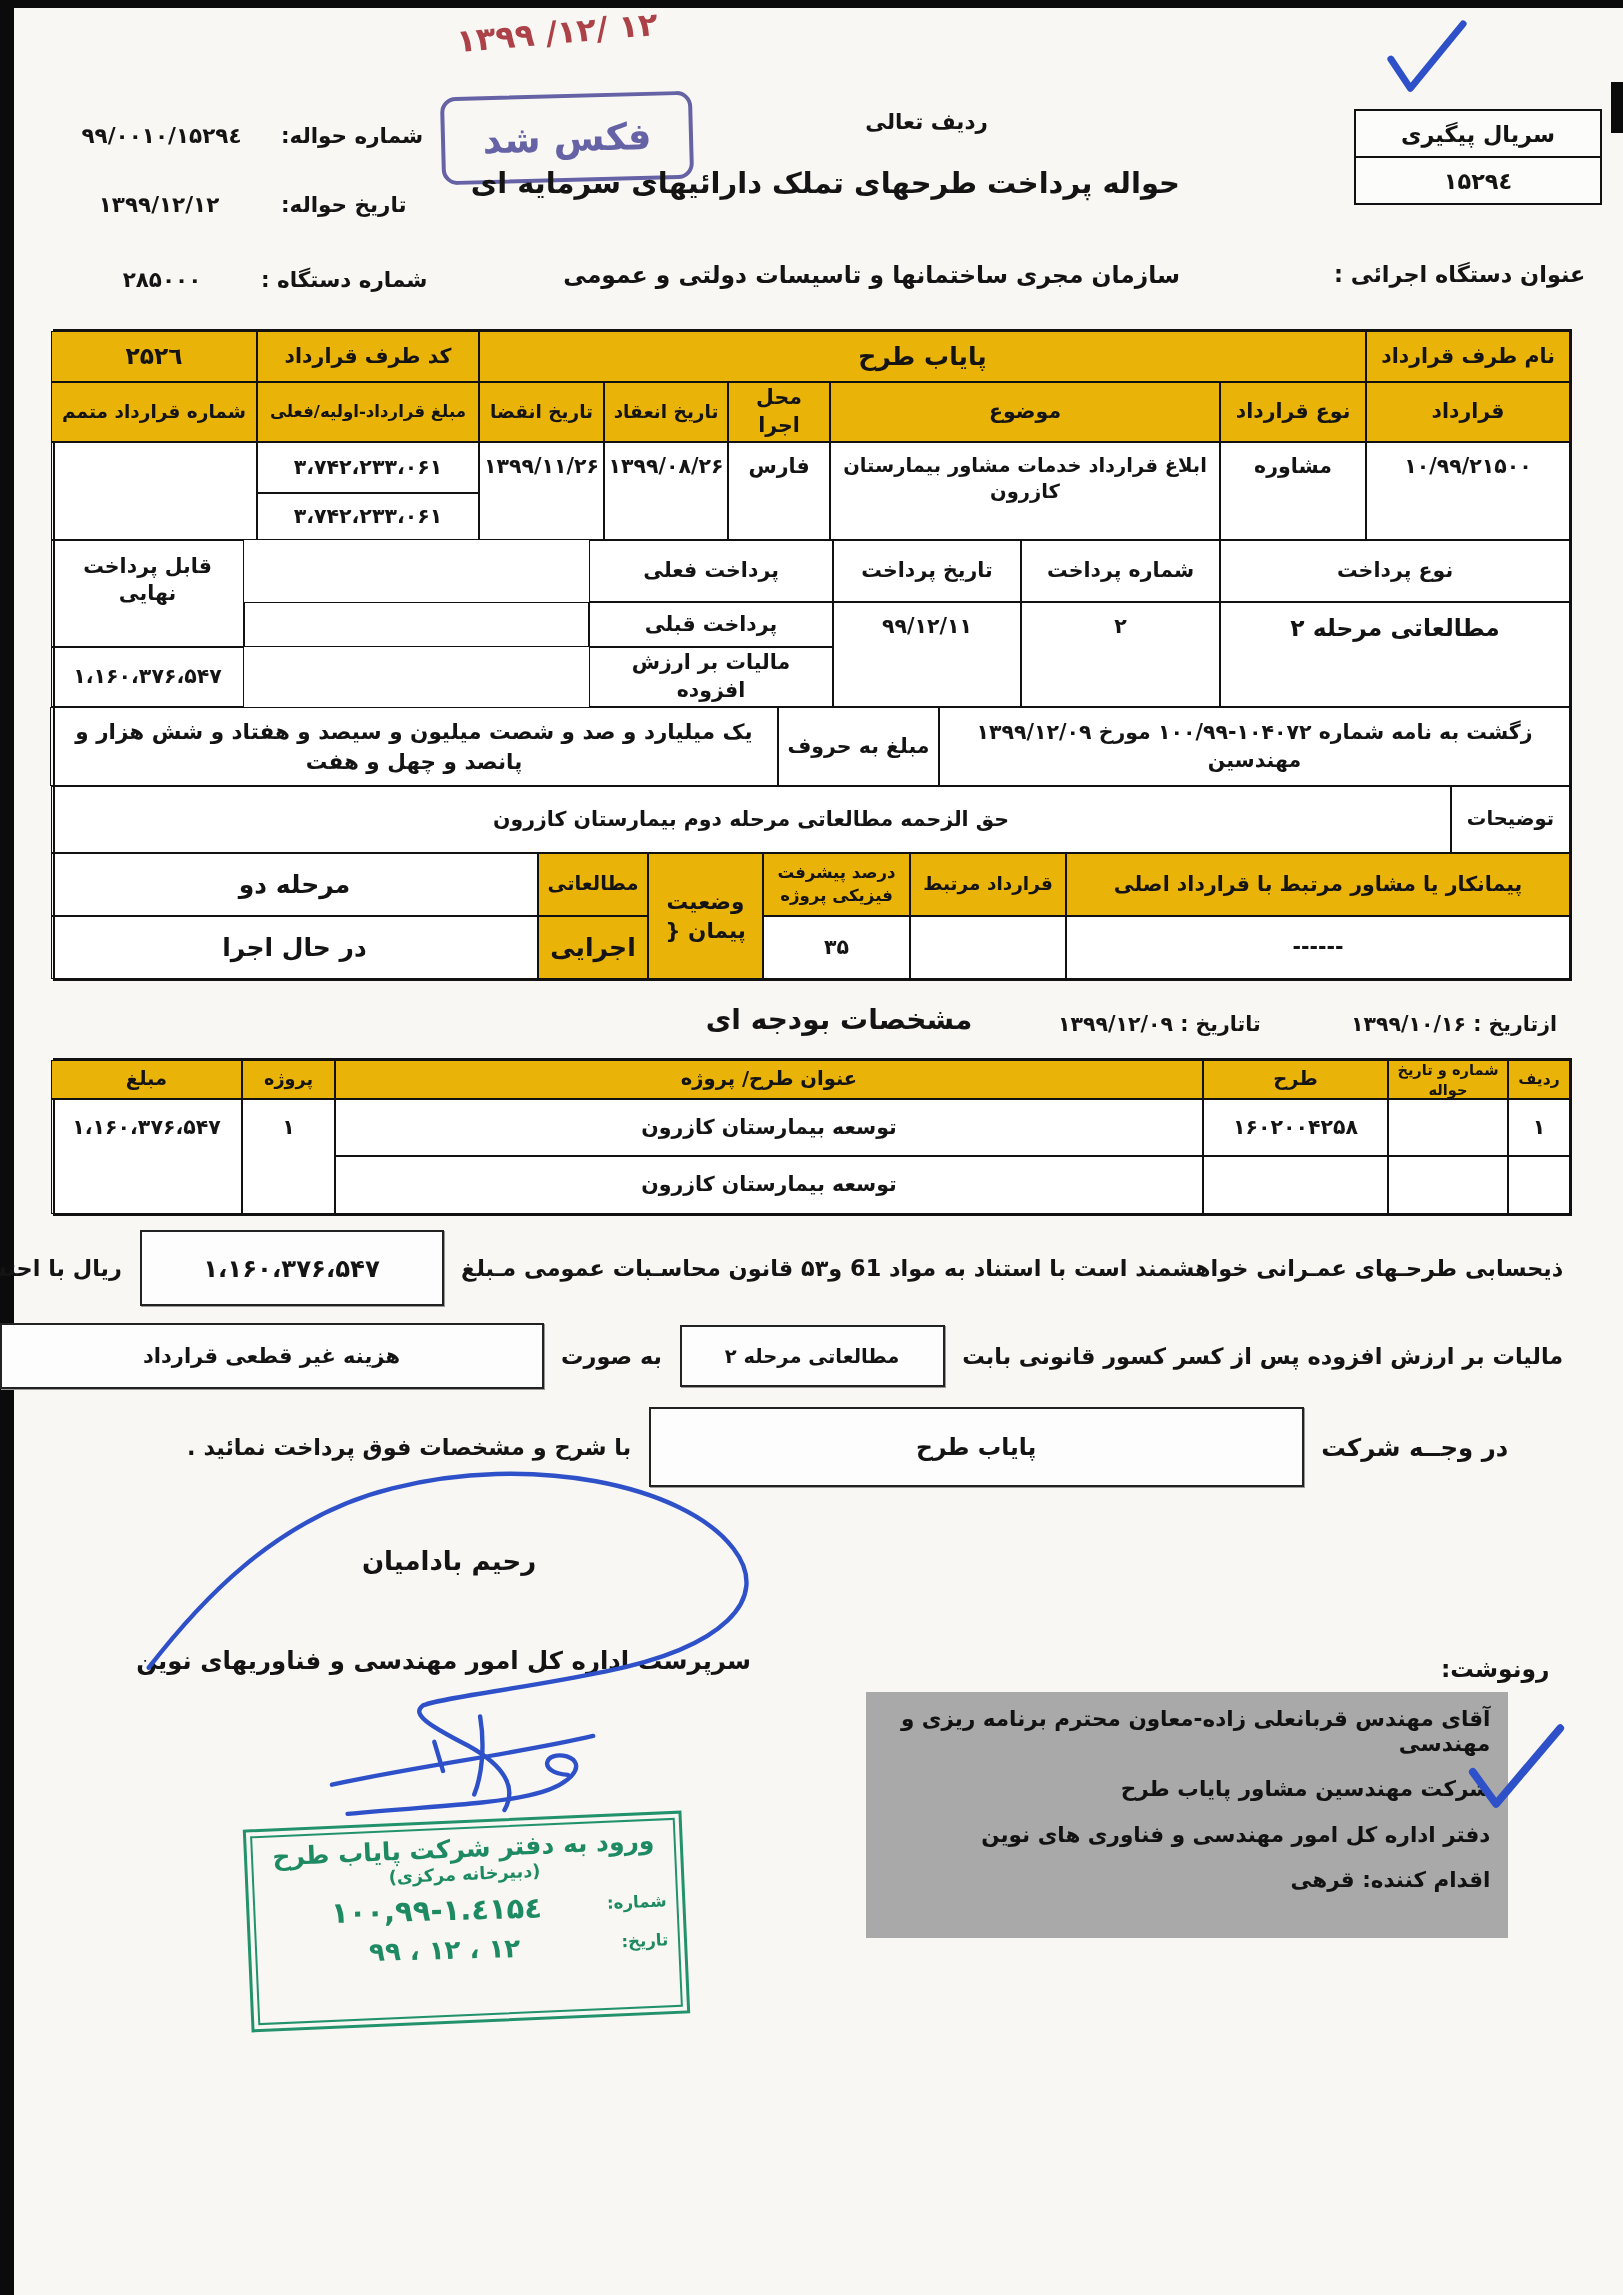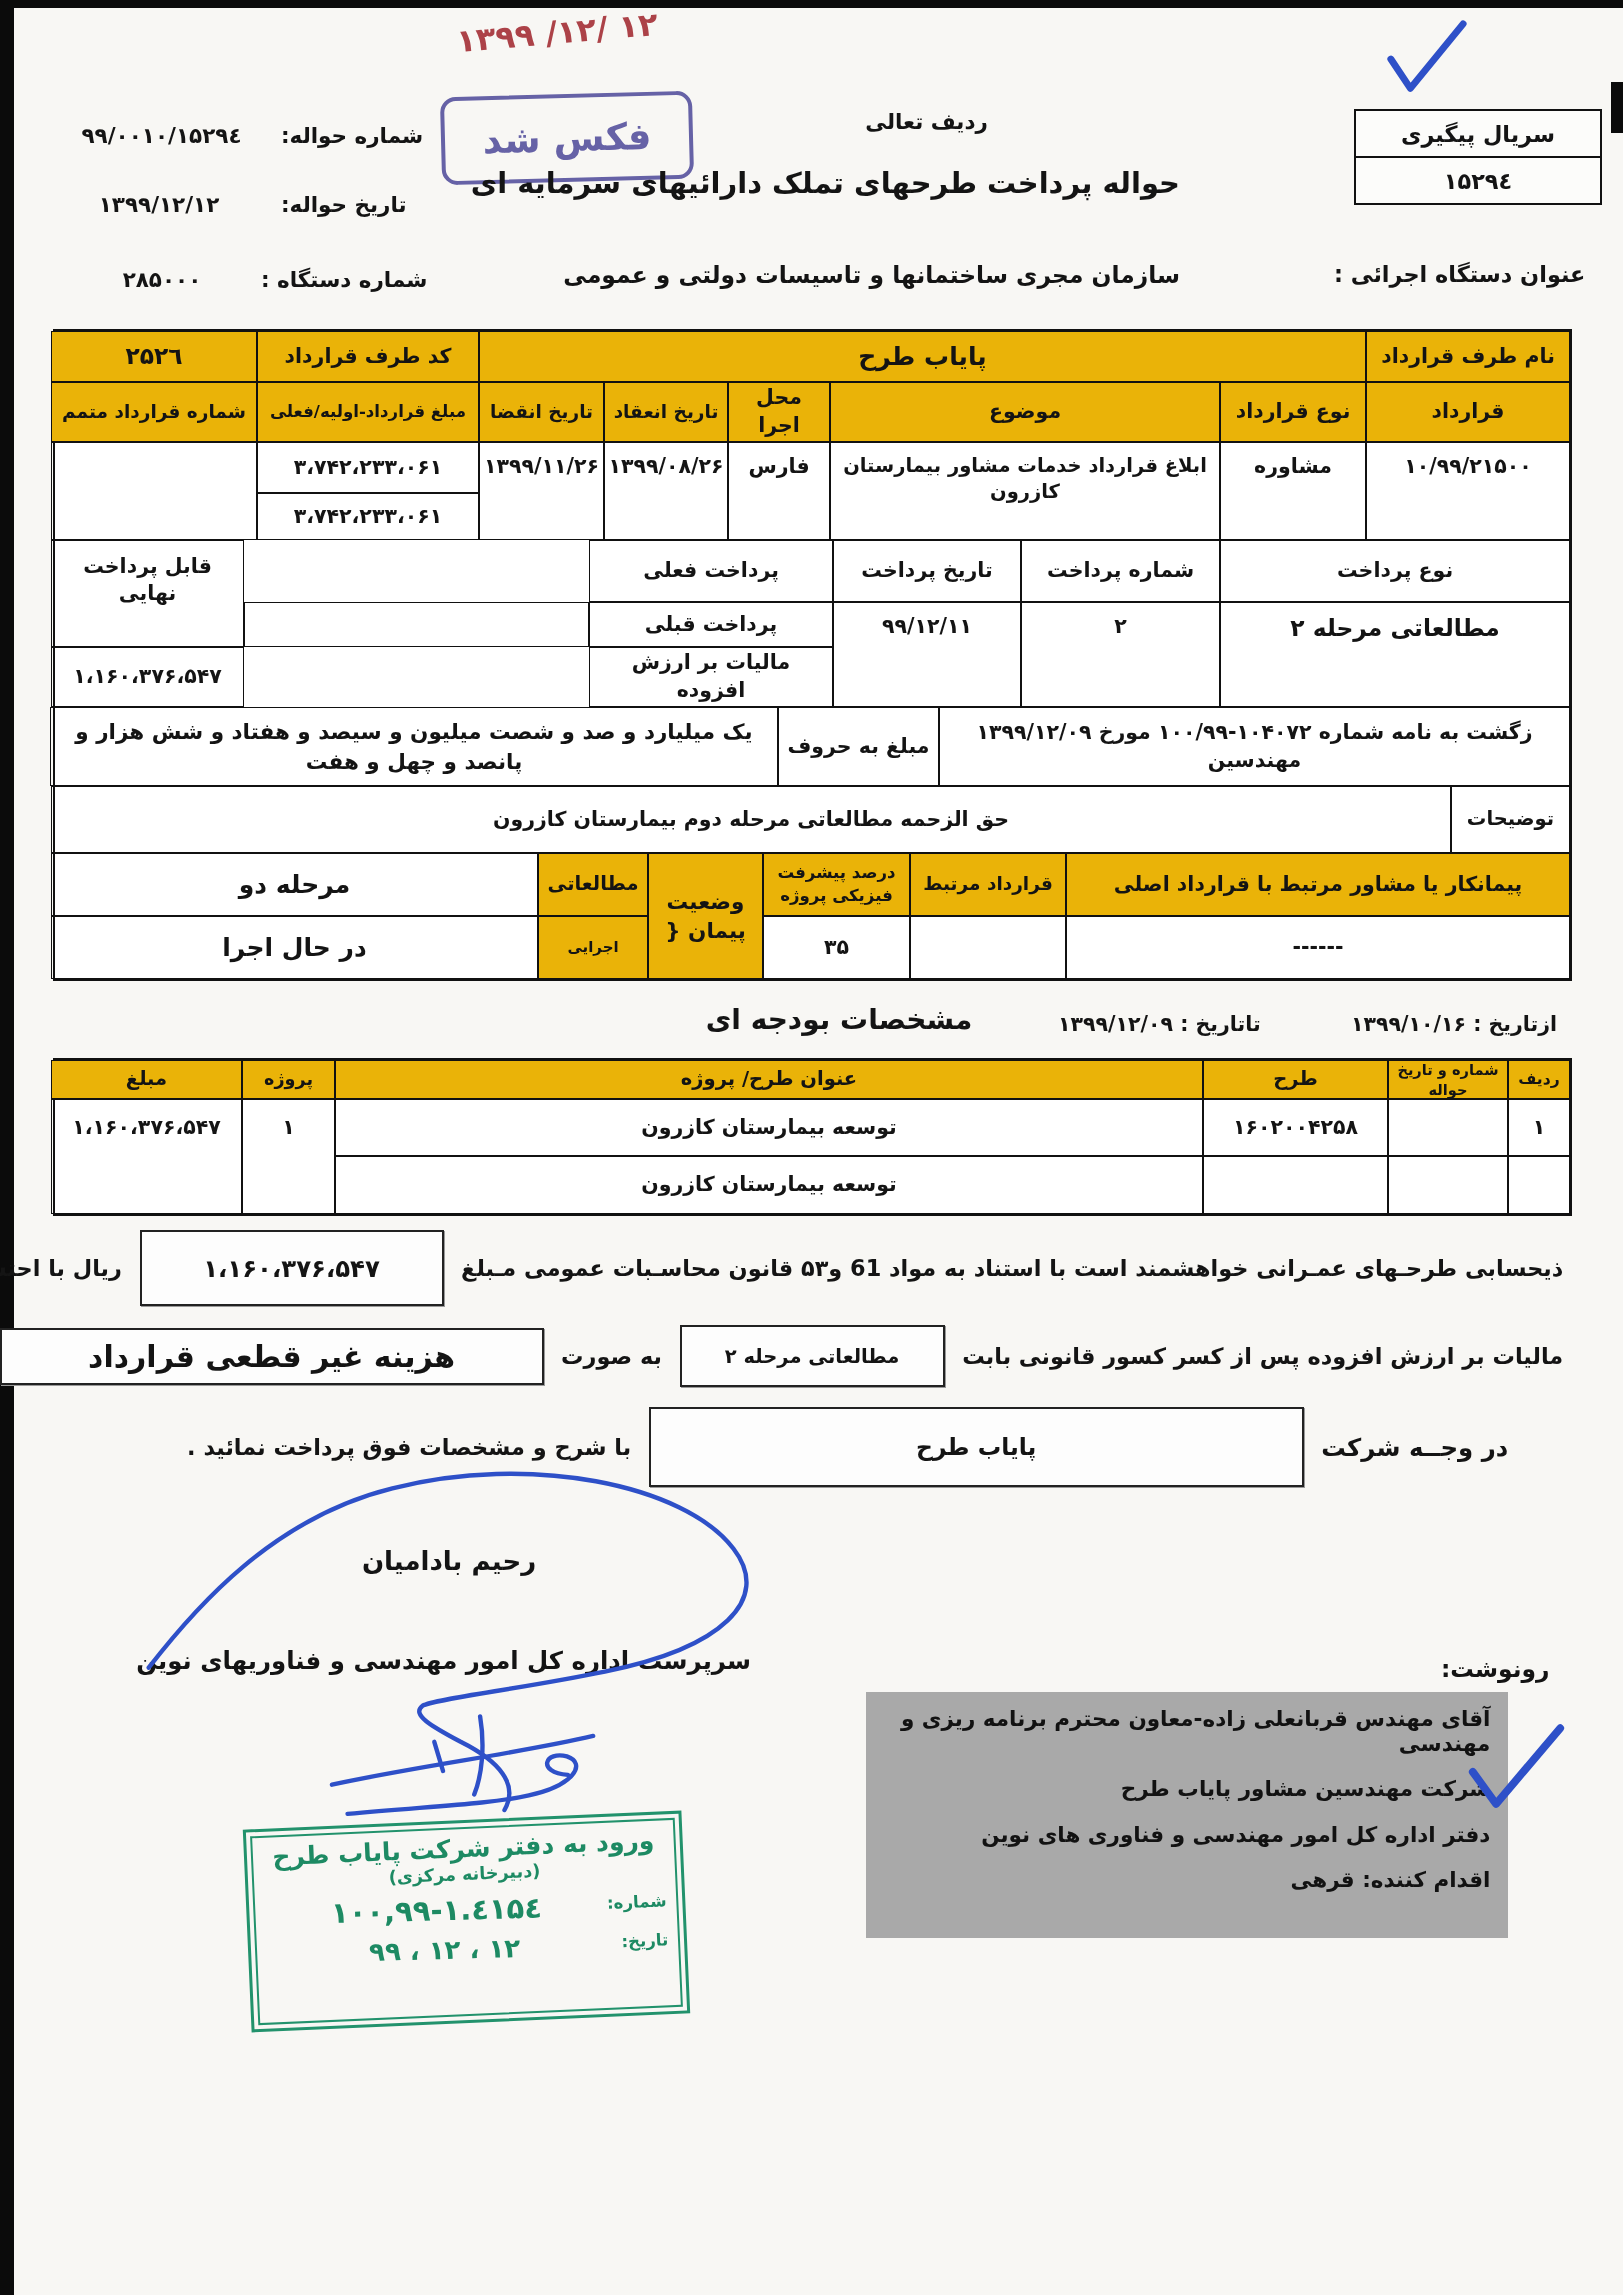--- a/index.html
+++ b/index.html
@@ -151,21 +151,21 @@
     <div style="display:grid;direction:rtl;grid-template-columns:504px 156px 147px 115px 110px 487px;grid-template-rows:63px 63px">
       <div class="cell gray" style="grid-column:1;grid-row:1">پیمانکار یا مشاور مرتبط با قرارداد اصلی</div>
       <div class="cell gray" style="grid-column:2;grid-row:1;font-size:18.5px">قرارداد مرتبط</div>
       <div class="cell gray" style="grid-column:3;grid-row:1;font-size:16.6px">درصد پیشرفت فیزیکی پروژه</div>
       <div class="cell gray" style="grid-column:4;grid-row:1/3;font-size:21.5px">وضعیت پیمان {</div>
       <div class="cell gray" style="grid-column:5;grid-row:1;font-size:19.5px">مطالعاتی</div>
       <div class="cell" style="grid-column:6;grid-row:1;font-size:25px">مرحله دو</div>
       <div class="cell" style="grid-column:1;grid-row:2">------</div>
       <div class="cell" style="grid-column:2;grid-row:2"></div>
       <div class="cell" style="grid-column:3;grid-row:2">۳۵</div>
-      <div class="cell gray" style="grid-column:5;grid-row:2;font-size:15px">اجرایی</div>
+      <div class="cell gray" style="grid-column:5;grid-row:2;font-size:25px">اجرایی</div>
       <div class="cell" style="grid-column:6;grid-row:2;font-size:25px">در حال اجرا</div>
     </div>
   </div>
 
   <div class="hlabel" style="left:1351px;top:1012px;font-size:20.5px">ازتاریخ : ۱۳۹۹/۱۰/۱۶</div>
   <div class="hlabel" style="left:1058px;top:1012px;font-size:20.5px">تاتاریخ : ۱۳۹۹/۱۲/۰۹</div>
   <div class="hlabel ctr" style="left:683px;top:1003px;width:312px;font-size:28px">مشخصات بودجه ای</div>
 
   <div class="tbl" style="left:53px;top:1058px;width:1519px">
     <div class="trow" style="grid-template-columns:62px 120px 185px 868px 93px 191px;height:39px">
@@ -201,21 +201,21 @@
   <div class="sent" style="right:52px;top:1227px;height:82px">
     <span>ذیحسابی طرحـهای عمـرانی خواهشمند است با استناد به مواد 61 و۵۳ قانون محاسـبات عمومی مـبلغ</span>
     <span class="vbox" style="width:304px;height:76px;font-size:24.4px">۱،۱۶۰،۳۷۶،۵۴۷</span>
     <span>ریال با احتسـاب</span>
   </div>
 
   <div class="sent" style="right:52px;top:1317px;height:78px">
     <span>مالیات بر ارزش افزوده پس از کسر کسور قانونی بابت</span>
     <span class="vbox" style="width:265px;height:62px;font-size:19.5px">مطالعاتی مرحله ۲</span>
     <span>به صورت</span>
-    <span class="vbox" style="width:544px;height:57px;font-size:30px">هزینه غیر قطعی قرارداد</span>
+    <span class="vbox" style="width:544px;height:66px;font-size:21px">هزینه غیر قطعی قرارداد</span>
   </div>
 
   <div class="sent" style="right:107px;top:1404px;height:86px;font-size:24.4px">
     <span>در وجــه شرکت</span>
     <span class="vbox" style="width:655px;height:80px;font-size:23.4px">پایاب طرح</span>
     <span style="font-size:22.4px">با شرح و مشخصات فوق پرداخت نمائید .</span>
   </div>
 
   <div class="hlabel ctr" style="left:332px;top:1546px;width:234px;font-size:26px">رحیم بادامیان</div>
   <div class="hlabel ctr" style="left:137px;top:1646px;width:614px;font-size:24.4px">سرپرست اداره کل امور مهندسی و فناوریهای نوین</div>

